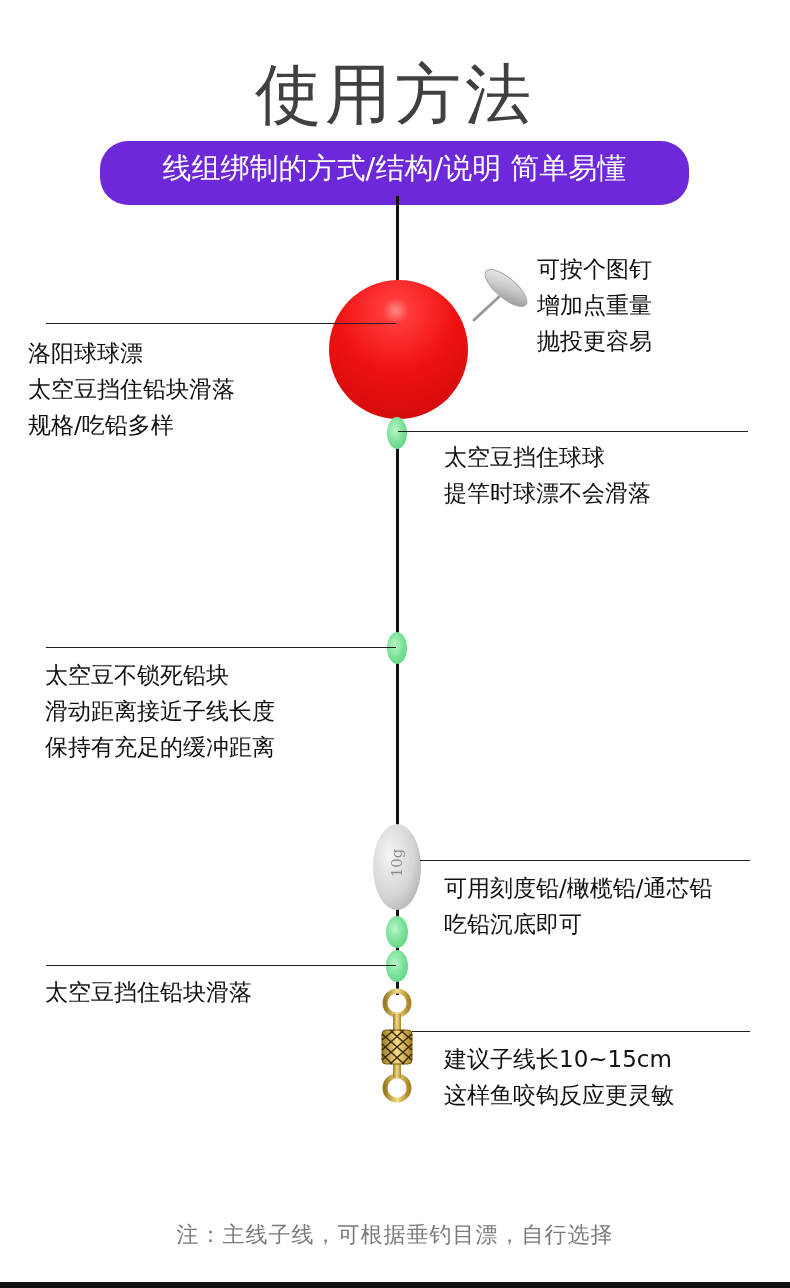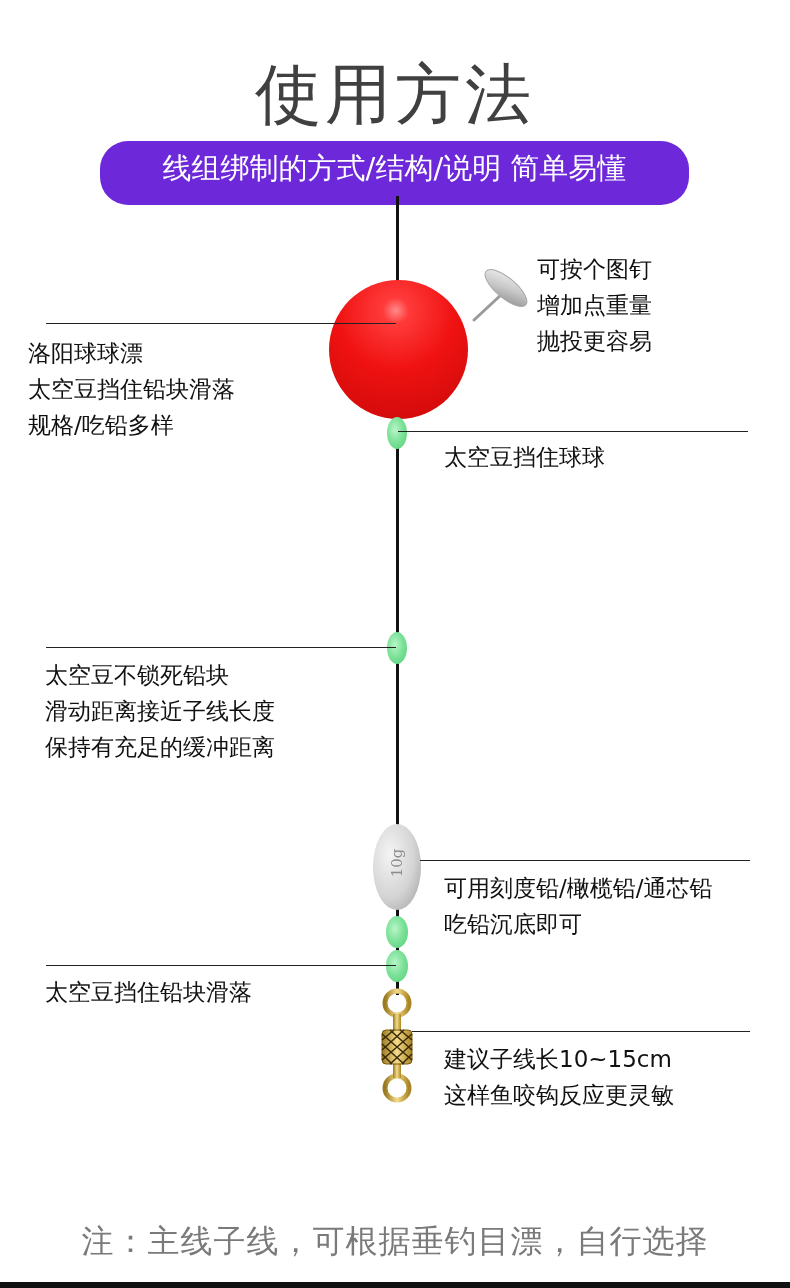--- a/index.html
+++ b/index.html
@@ -8,21 +8,21 @@
     .title { position: absolute; left: 0; top: 55px; width: 790px; text-align: center;
              font-size: 66px; font-weight: normal; letter-spacing: 4px; color: #404040; line-height: 80px; }
     .pill { position: absolute; left: 100px; top: 141px; width: 589px; height: 64px;
             background: #6d28d9; border-radius: 28px; color: #fff; font-size: 29px;
             line-height: 55px; text-align: center; letter-spacing: 0px; }
     .mainline { position: absolute; left: 396px; width: 3px; background: #111; }
     .leader { position: absolute; height: 1px; background: #222; }
     .label { position: absolute; font-size: 23px; line-height: 36px; color: #111; white-space: nowrap; }
     .label .ln { display: block; }
     .note { position: absolute; left: 0; top: 1220px; width: 790px; text-align: center;
-            font-size: 32px; color: #7a7a7a; letter-spacing: 1px; }
+            font-size: 22px; color: #7a7a7a; letter-spacing: 1px; }
     .bottombar { position: absolute; left: 0; top: 1282px; width: 790px; height: 6px; background: #111; }
     .ball { position: absolute; left: 329px; top: 280px; width: 139px; height: 139px; border-radius: 50%;
             background: radial-gradient(circle at 48% 22%, #ff8a8a 0%, #ff3a3a 10%, #f01212 45%, #c80808 100%); }
     .bead { position: absolute; width: 20px; height: 32px; border-radius: 50%;
             background: radial-gradient(ellipse at 40% 40%, #b8f5c8 0%, #7ee29a 45%, #4fcf74 100%); }
     .sinker { position: absolute; left: 373px; top: 824px; width: 48px; height: 86px; border-radius: 50%;
               background: radial-gradient(ellipse at 35% 35%, #f4f4f4 0%, #d4d4d4 55%, #9c9c9c 100%); }
     .sinker-text { position: absolute; left: 0; top: 30px; width: 48px; text-align: center; font-size: 15px;
                    color: #8a8a8a; transform: rotate(-90deg); font-family: "DejaVu Serif", serif; }
   </style>
@@ -89,20 +89,21 @@
 </div>
 
 <div class="label" style="left:28px;top:335px;">
   <span class="ln">洛阳球球漂</span>
   <span class="ln">太空豆挡住铅块滑落</span>
   <span class="ln">规格/吃铅多样</span>
 </div>
 
 <div class="label" style="left:444px;top:439px;">
   <span class="ln">太空豆挡住球球</span>
+  <span class="ln">提竿时球漂不会滑落</span>
 </div>
 
 <div class="label" style="left:45px;top:657px;">
   <span class="ln">太空豆不锁死铅块</span>
   <span class="ln">滑动距离接近子线长度</span>
   <span class="ln">保持有充足的缓冲距离</span>
 </div>
 
 <div class="label" style="left:444px;top:870px;">
   <span class="ln">可用刻度铅/橄榄铅/通芯铅</span>

